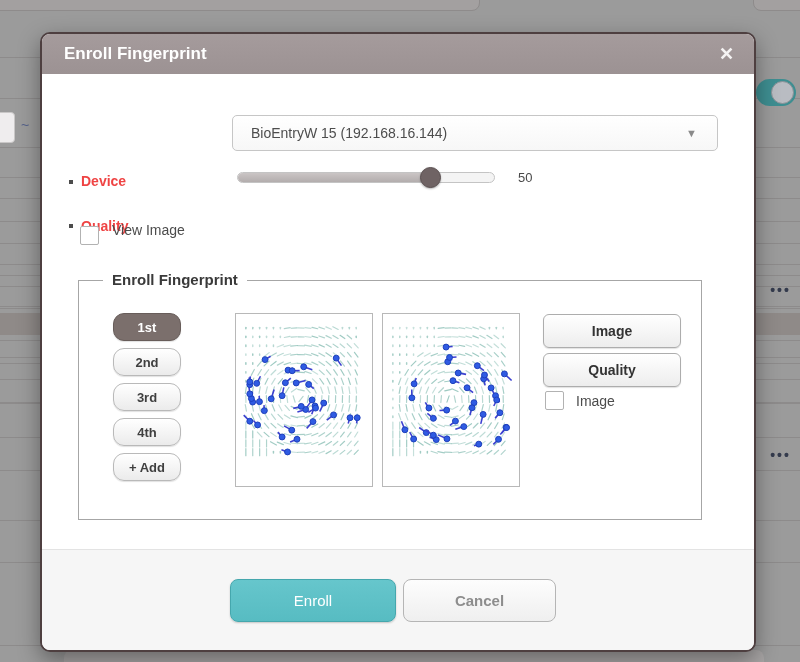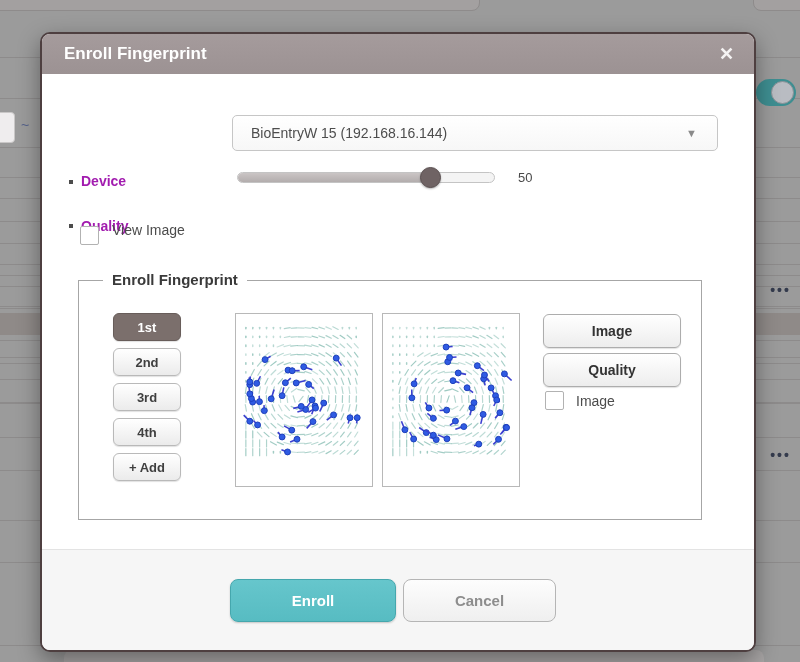--- a/index.html
+++ b/index.html
@@ -33,21 +33,21 @@
                   background:linear-gradient(#a59b9c,#9c9293); border-radius:8px 8px 0 0; }
   .modal-title { position:absolute; left:22px; top:0; line-height:40px; color:#ffffff;
                  font-size:17px; font-weight:bold; }
   .modal-close { position:absolute; right:20px; top:0; line-height:40px; color:#f5f3f3;
                  font-size:18px; font-weight:bold; cursor:pointer; }
   .modal-body { position:absolute; left:0; top:40px; right:0; bottom:101px; background:#fff; }
   .modal-footer { position:absolute; left:0; bottom:0; right:0; height:101px; background:#f6f6f6;
                   border-top:1px solid #e3e3e3; border-radius:0 0 8px 8px; }
 
   .bullet { position:absolute; width:4px; height:4px; background:#4c4c4c; }
-  .fld-label { position:absolute; font-size:14px; font-weight:bold; color:#a21caf; }
+  .fld-label { position:absolute; font-size:14px; font-weight:bold; color:#ef4444; }
 
   
   .select-box { position:absolute; left:190px; top:41px; width:486px; height:36px;
                 border:1px solid #c6c6c6; border-radius:5px;
                 background:linear-gradient(#ffffff,#f7f7f7); cursor:pointer;padding-left:40px; }
   .select-text { position:absolute; left:18px; top:0; line-height:34px; font-size:14px; color:#4d4d4d; }
   .select-caret { position:absolute; right:20px; top:0; line-height:34px; font-size:11px; color:#8a8a8a; }
 
   
   .slider-track { position:absolute; left:195px; top:98px; width:258px; height:11px;
@@ -64,39 +64,39 @@
               border:1px solid #b2b2b2; border-radius:2px; cursor:pointer; }
   .chk-label { position:absolute; font-size:14px; color:#4c4c4c; }
 
   
   .fp-fieldset { position:absolute; left:36px; top:206px; width:624px; height:240px;
                  border:1px solid #a6a6a6; }
   .fp-legend { position:absolute; left:24px; top:-10px; background:#fff; padding:0 9px;
                font-size:15px; font-weight:bold; color:#3a3a3a; }
 
   .slot-list { position:absolute; left:34px; top:32px; width:68px; }
-  .slot-btn { display:block; width:68px; height:28px; margin-bottom:7px; border-radius:6px;
+  .slot-btn { display:block; width:68px; height:28px; margin-bottom:7px; border-radius:11px;
               border:1px solid #b9b9b9; background:linear-gradient(#ffffff,#ebebeb);
               font-family:"Liberation Sans", sans-serif; font-size:13px; font-weight:bold;
               color:#3f3f3f; cursor:pointer; box-shadow:0 1px 1px rgba(0,0,0,.12); }
   .slot-btn.active { background:#7b6f6c; border-color:#685d5a; color:#ffffff; }
 
   .fp-image { position:absolute; top:32px; width:138px; height:174px; background:#ffffff;
               border:1px solid #b8b8b8; }
   .fp-image svg { display:block; width:100%; height:100%; }
 
   .side-btn { position:absolute; left:464px; width:138px; height:34px; border-radius:6px;
               border:1px solid #adadad; background:linear-gradient(#ffffff,#ededed);
               font-family:"Liberation Sans", sans-serif; font-size:14px; font-weight:bold;
               color:#333333; cursor:pointer; box-shadow:0 1px 1px rgba(0,0,0,.12); }
 
   
   .btn-enroll { position:absolute; left:188px; top:29px; width:166px; height:43px; border-radius:8px;
                 border:1px solid #45a7ad; background:linear-gradient(#66c6cc,#57bcc2);
-                font-family:"Liberation Sans", sans-serif; font-size:15px; font-weight:bold;
+                font-family:"Liberation Sans", sans-serif; font-size:15px; font-weight:normal;
                 color:#ffffff; cursor:pointer; box-shadow:0 1px 2px rgba(0,0,0,.2); }
   .btn-cancel { position:absolute; left:361px; top:29px; width:153px; height:43px; border-radius:8px;
                 border:1px solid #b5b5b5; background:linear-gradient(#fdfdfd,#efefef);
                 font-family:"Liberation Sans", sans-serif; font-size:15px; font-weight:bold;
                 color:#8d8d8d; cursor:pointer; }
 </style>
 </head>
 <body>
 
 <div class="backdrop">

